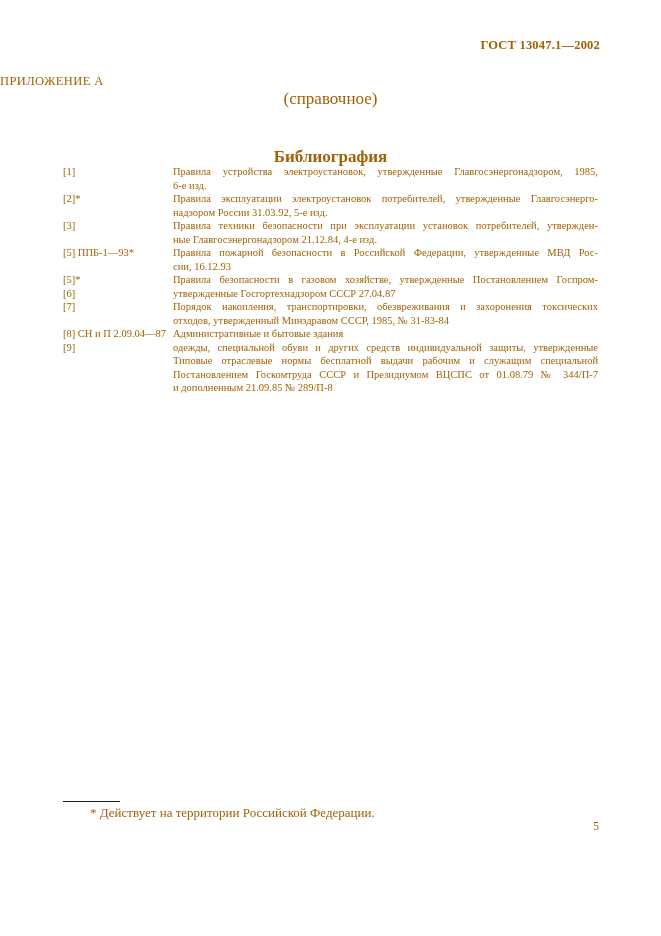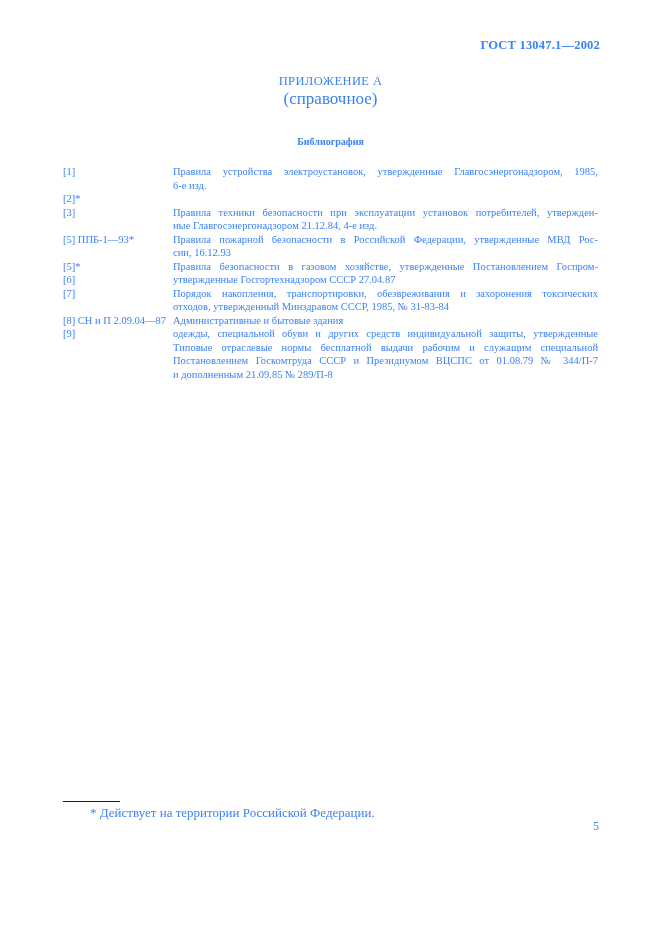--- a/index.html
+++ b/index.html
@@ -2,58 +2,57 @@
 <html><head>
 <meta charset="utf-8">
 <style>
   html, body { margin: 0; padding: 0; background: #e8e8e8; }
   .page {
     position: relative;
     width: 661px;
     height: 936px;
     margin: 0 auto;
     background: #ffffff;
-    color: #3b82f6;
+    color: #a16207;
     font-family: "Liberation Serif", "DejaVu Serif", serif;
     overflow: hidden;
   }
   .doc-number {
     position: absolute;
     top: 38px;
     left: 63px;
     right: 61px;
     text-align: right;
     font-size: 12.5px;
     font-weight: bold;
     letter-spacing: 0.2px;
   }
   .appendix-title {
     position: absolute;
     top: 74px;
     left: 0;
     width: 100%;
-    text-align: center;
     font-size: 12.5px;
     letter-spacing: 0.4px;
   }
   .appendix-subtitle {
     position: absolute;
     top: 89px;
     left: 0;
     width: 100%;
     text-align: center;
     font-size: 17px;
   }
   .section-title {
     position: absolute;
-    top: 136px;
+    top: 147px;
     left: 0;
     width: 100%;
     text-align: center;
-    font-size: 10px;
+    font-size: 17px;
     font-weight: bold;
   }
   .bib-list {
     position: absolute;
     top: 165px;
     left: 63px;
     right: 63px;
   }
   .bib-row {
     display: flex;
@@ -119,20 +118,24 @@
   <div class="bib-list">
       <div class="bib-row">
         <span class="bib-label">[1]</span>
         <div class="bib-text">
           <div class="bib-line just">Правила устройства электроустановок, утвержденные Главгосэнергонадзором, 1985,</div>
           <div class="bib-line">6-е изд.</div>
         </div>
       </div>
       <div class="bib-row">
         <span class="bib-label">[2]*</span>
+        <div class="bib-text">
+          <div class="bib-line just">Правила эксплуатации электроустановок потребителей, утвержденные Главгосэнерго-</div>
+          <div class="bib-line">надзором России 31.03.92, 5-е изд.</div>
+        </div>
       </div>
       <div class="bib-row">
         <span class="bib-label">[3]</span>
         <div class="bib-text">
           <div class="bib-line just">Правила техники безопасности при эксплуатации установок потребителей, утвержден-</div>
           <div class="bib-line">ные Главгосэнергонадзором 21.12.84, 4-е изд.</div>
         </div>
       </div>
       <div class="bib-row">
         <span class="bib-label">[5] ППБ-1—93*</span>

